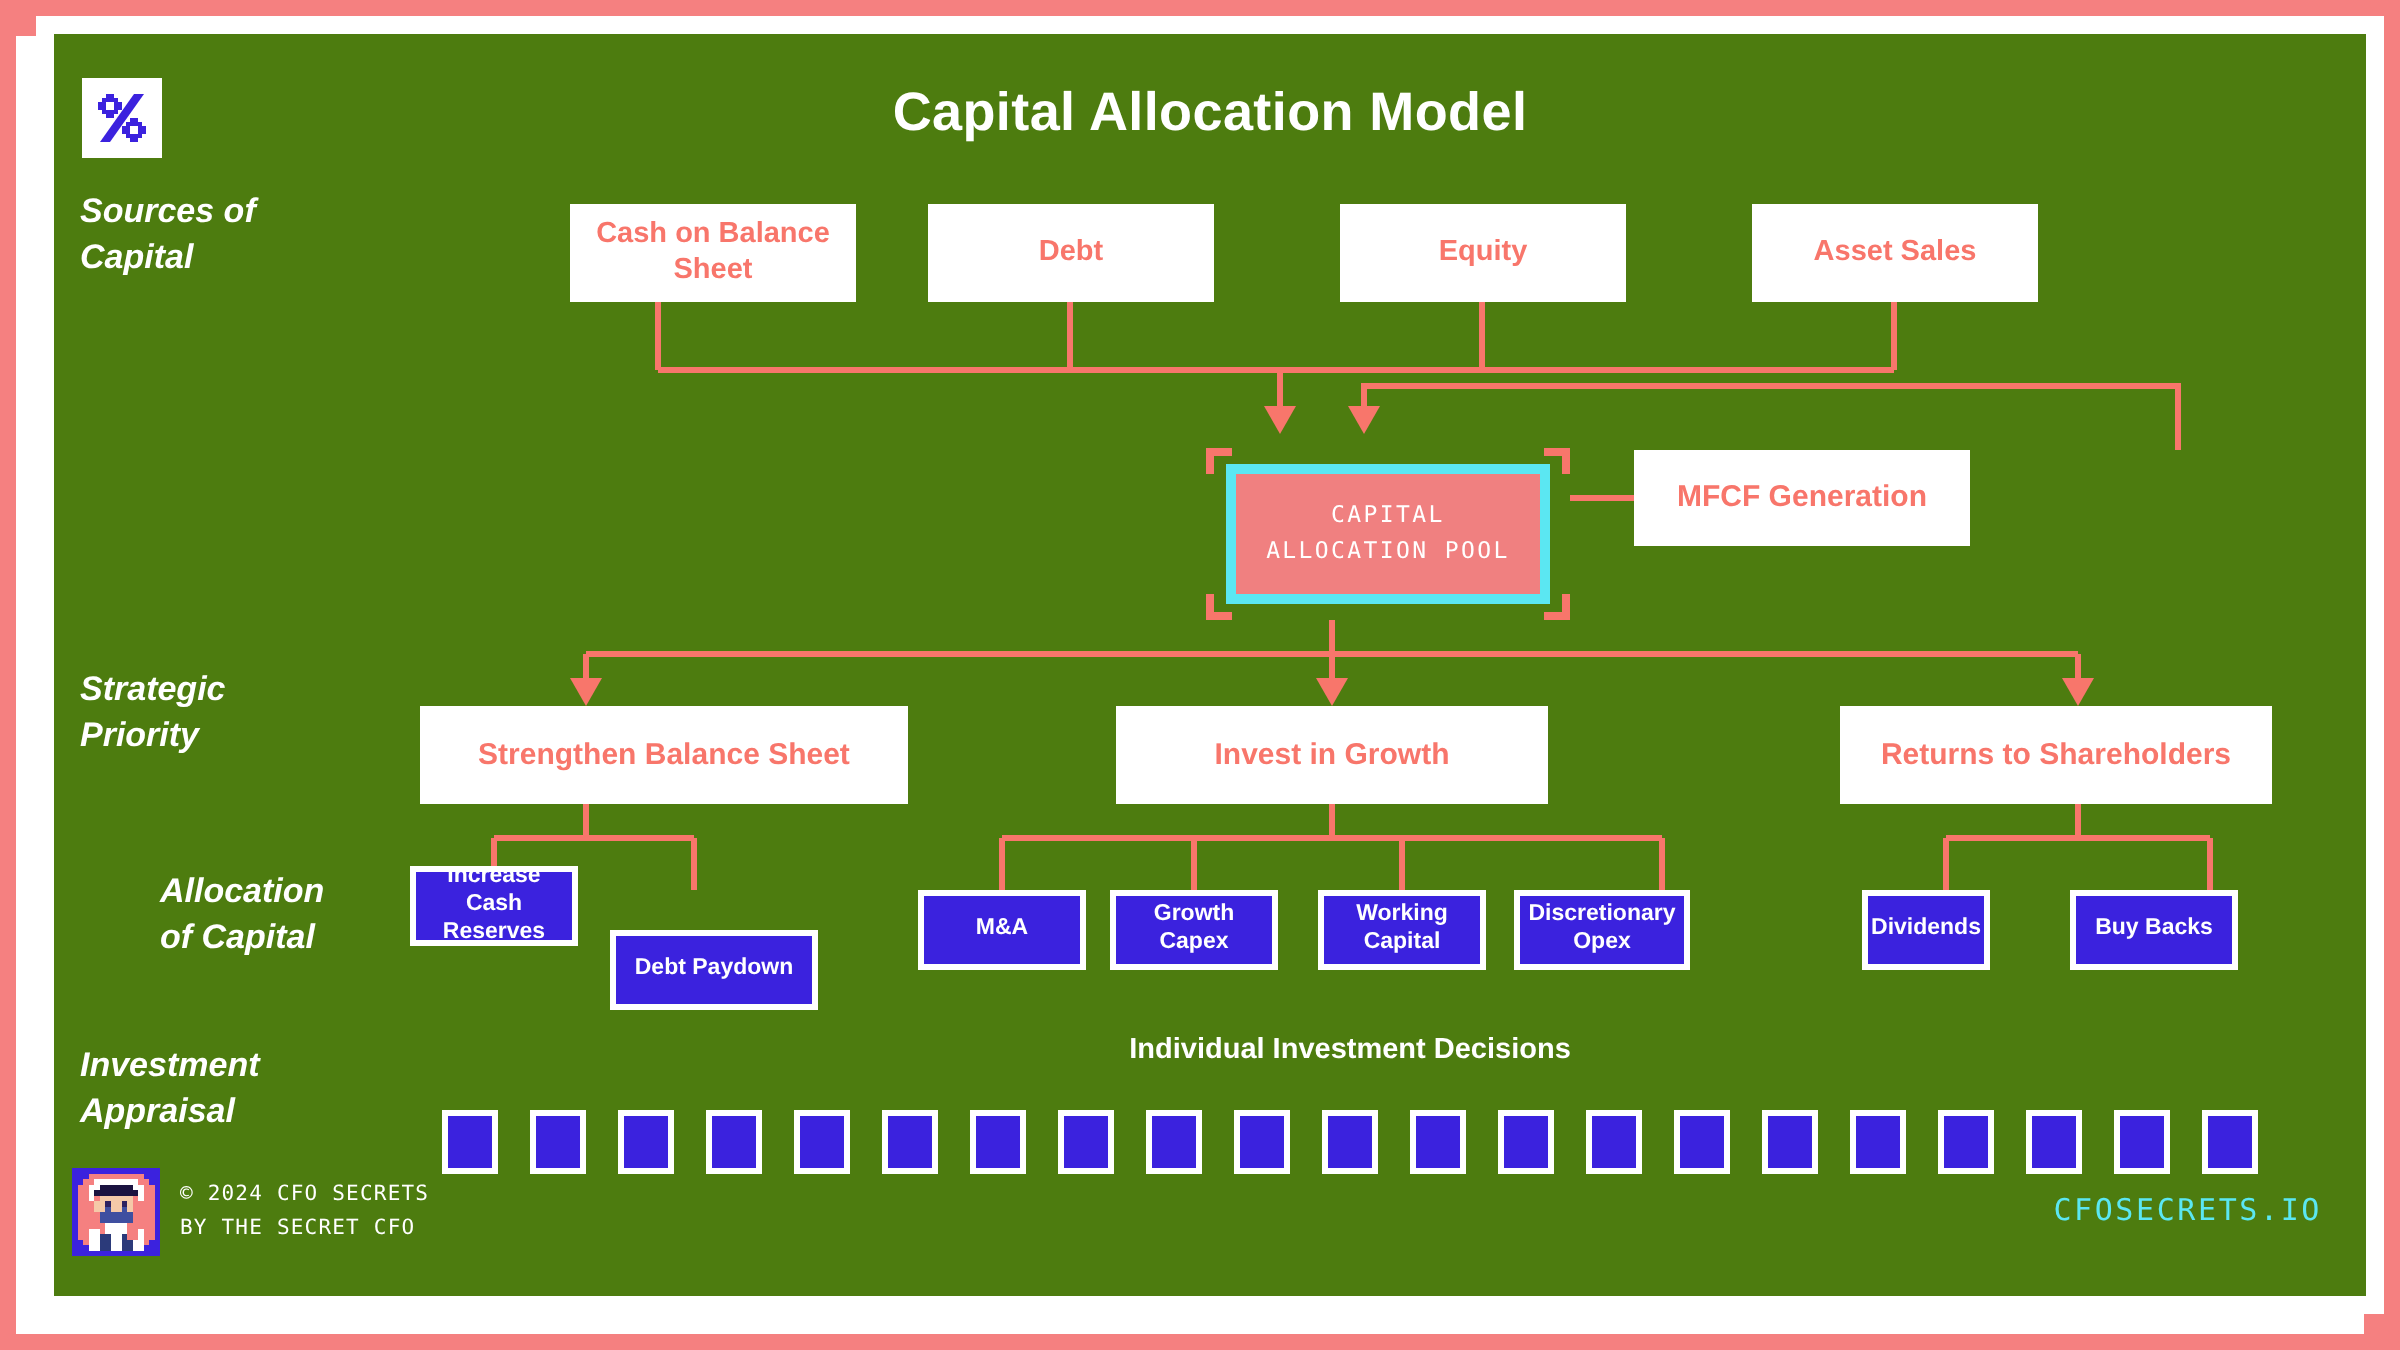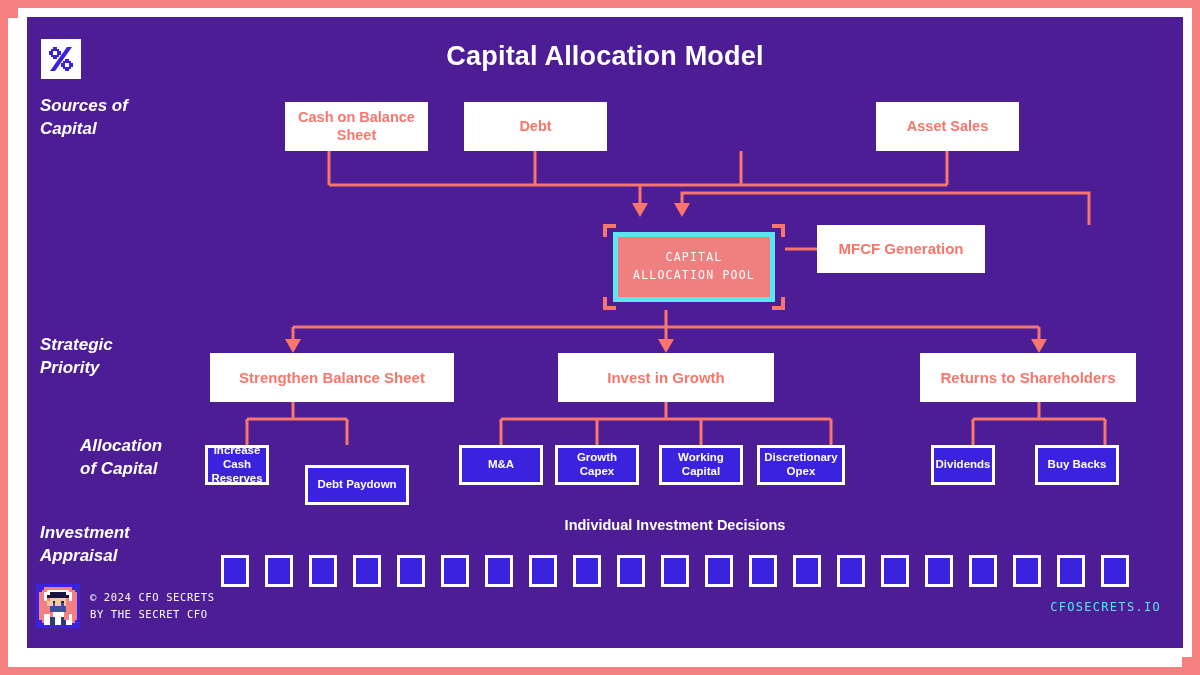--- a/index.html
+++ b/index.html
@@ -23,21 +23,21 @@
   }
   .frame-white2 {
     position: absolute;
     left: 8px; top: 18px; right: 18px; bottom: 8px;
     background: #FFFFFF;
   }
   .canvas {
     position: absolute;
     left: 27px; top: 17px;
     width: 1156px; height: 631px;
-    background: #4c1d95;
+    background: #4d7c0f;
     overflow: hidden;
   }
 
   
   .logo {
     position: absolute; left: 14px; top: 22px;
     width: 40px; height: 40px;
     background: #FFFFFF;
     display: flex; align-items: center; justify-content: center;
   }
@@ -139,21 +139,21 @@
   .copy {
     color: #FFFFFF;
     font-family: "DejaVu Sans Mono", monospace;
     font-size: 10.5px; line-height: 1.6; letter-spacing: .6px;
     white-space: pre-line;
   }
   .footer-right {
     position: absolute; right: 22px; bottom: 34px;
     color: #5BE7F2;
     font-family: "DejaVu Sans Mono", monospace;
-    font-size: 12px; letter-spacing: 1.3px;
+    font-size: 15px; letter-spacing: 1.3px;
   }
 </style>
 </head>
 <body>
 
 <div class="frame-outer"></div>
 <div class="frame-white"></div>
 <div class="frame-white2"></div>
 
 <div class="canvas">
@@ -244,20 +244,23 @@
       <path d="M1078,402 V428"></path>
     </g>
   </svg>
 
   <div class="box-white src-box" style="left:258px; top:85px; width:143px;">
     <span>Cash on Balance Sheet</span>
   </div>
   <div class="box-white src-box" style="left:437px; top:85px; width:143px;">
     <span>Debt</span>
   </div>
+  <div class="box-white src-box" style="left:643px; top:85px; width:143px;">
+    <span>Equity</span>
+  </div>
   <div class="box-white src-box" style="left:849px; top:85px; width:143px;">
     <span>Asset Sales</span>
   </div>
 
   <div class="pool-wrap">
     <div class="brk tl"></div>
     <div class="brk tr"></div>
     <div class="brk bl"></div>
     <div class="brk br"></div>
     <div class="pool">
@@ -273,21 +276,21 @@
   <div class="box-white strat-box" style="left:183px; top:336px; width:244px;">
     <span>Strengthen Balance Sheet</span>
   </div>
   <div class="box-white strat-box" style="left:531px; top:336px; width:216px;">
     <span>Invest in Growth</span>
   </div>
   <div class="box-white strat-box" style="left:893px; top:336px; width:216px;">
     <span>Returns to Shareholders</span>
   </div>
 
-  <div class="box-blue" style="left:178px; top:428px; width:64px;align-items:center;">
+  <div class="box-blue" style="left:178px; top:416px; width:84px;align-items:center;">
     <span>Increase Cash Reserves</span>
   </div>
   <div class="box-blue" style="left:278px; top:448px; width:104px;">
     <span>Debt Paydown</span>
   </div>
 
   <div class="box-blue" style="left:432px; top:428px; width:84px;">
     <span>M&amp;A</span>
   </div>
   <div class="box-blue" style="left:528px; top:428px; width:84px;">

